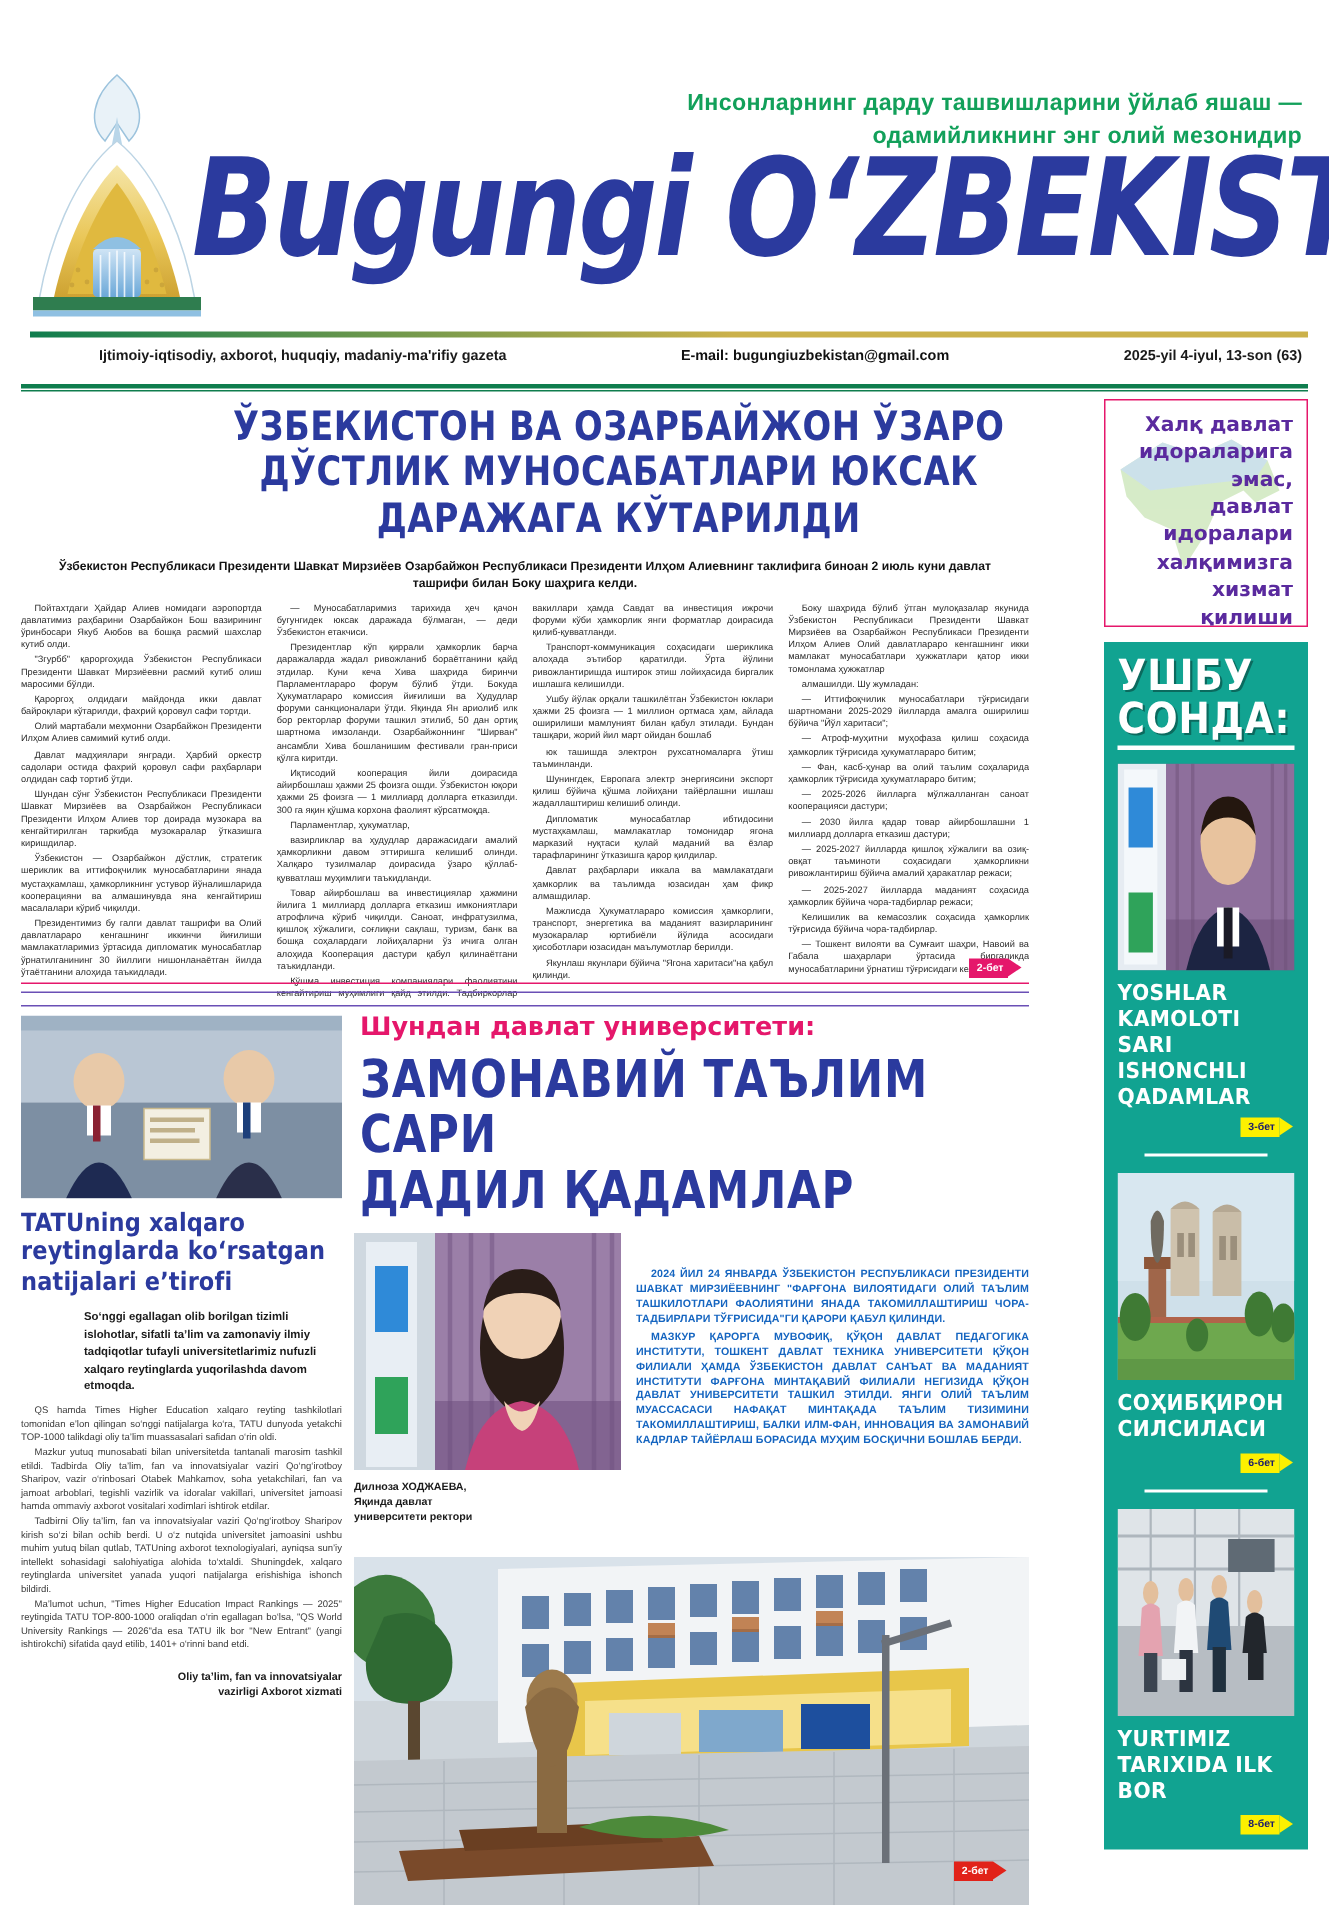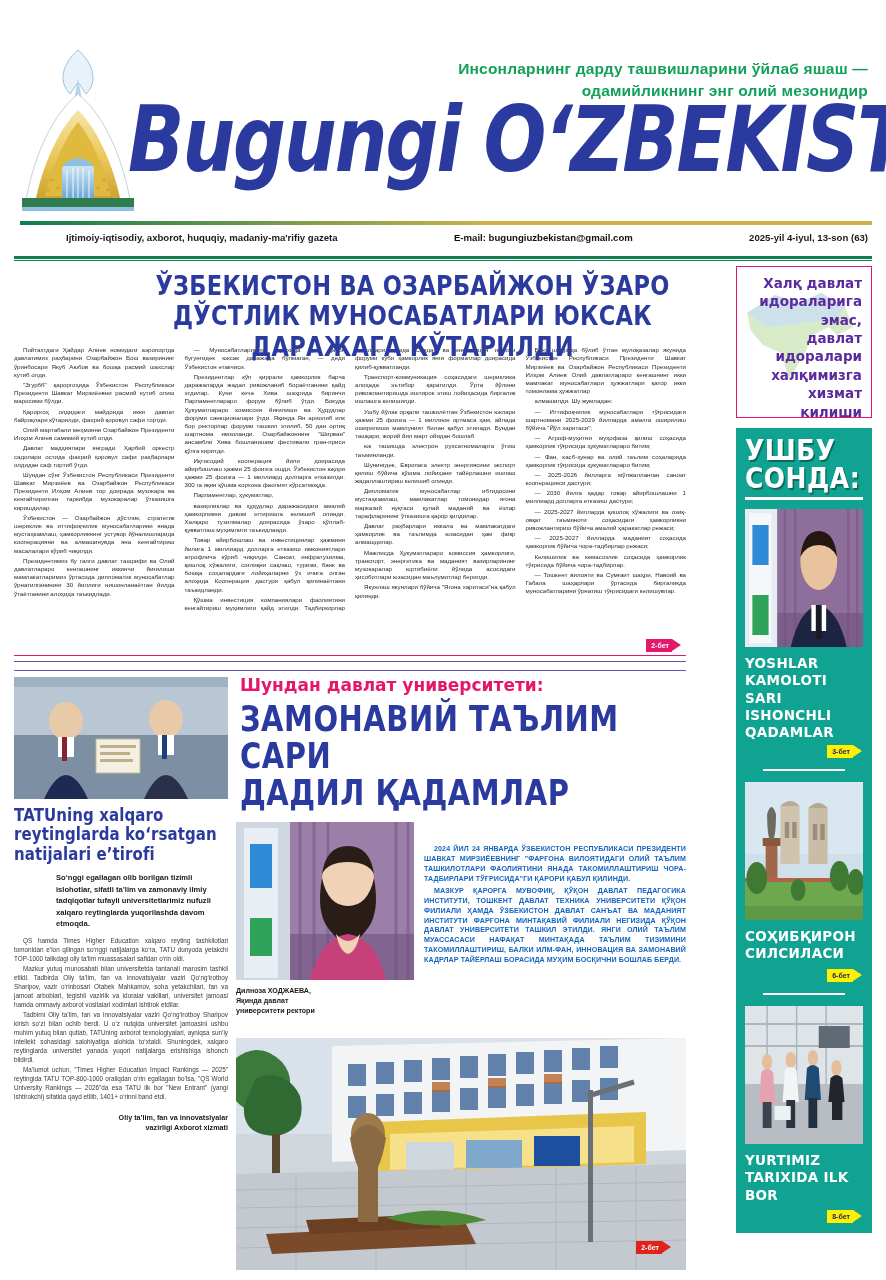--- a/index.html
+++ b/index.html
@@ -277,20 +277,21 @@
 
 <div class="page-body">
 
   <div class="left-zone">
 
     <div class="lead">
       <div class="lead-head">
         <div>ЎЗБЕКИСТОН ВА ОЗАРБАЙЖОН ЎЗАРО</div>
         <div>ДЎСТЛИК МУНОСАБАТЛАРИ ЮКСАК ДАРАЖАГА КЎТАРИЛДИ</div>
       </div>
+      <div class="lead-lede">Ўзбекистон Республикаси Президенти Шавкат Мирзиёев Озарбайжон Республикаси Президенти Илҳом Алиевнинг таклифига биноан 2 июль куни давлат ташрифи билан Боку шаҳрига келди.</div>
       <div class="lead-cols" id="lead-cols">
           <p>Пойтахтдаги Ҳайдар Алиев номидаги аэропортда давлатимиз раҳбарини Озарбайжон Бош вазирининг ўринбосари Якуб Аюбов ва бошқа расмий шахслар кутиб олди.</p>
           <p>"Згурбб" қароргоҳида Ўзбекистон Республикаси Президенти Шавкат Мирзиёевни расмий кутиб олиш маросими бўлди.</p>
           <p>Қароргоҳ олдидаги майдонда икки давлат байроқлари кўтарилди, фахрий қоровул сафи тортди.</p>
           <p>Олий мартабали меҳмонни Озарбайжон Президенти Илҳом Алиев самимий кутиб олди.</p>
           <p>Давлат мадҳиялари янгради. Ҳарбий оркестр садолари остида фахрий қоровул сафи раҳбарлари олдидан саф тортиб ўтди.</p>
           <p>Шундан сўнг Ўзбекистон Республикаси Президенти Шавкат Мирзиёев ва Озарбайжон Республикаси Президенти Илҳом Алиев тор доирада музокара ва кенгайтирилган таркибда музокаралар ўтказишга киришдилар.</p>
           <p>Ўзбекистон — Озарбайжон дўстлик, стратегик шериклик ва иттифоқчилик муносабатларини янада мустаҳкамлаш, ҳамкорликнинг устувор йўналишларида кооперацияни ва алмашинувда яна кенгайтириш масалалари кўриб чиқилди.</p>
           <p>Президентимиз бу галги давлат ташрифи ва Олий давлатлараро кенгашнинг иккинчи йиғилиши мамлакатларимиз ўртасида дипломатик муносабатлар ўрнатилганининг 30 йиллиги нишонланаётган йилда ўтаётганини алоҳида таъкидлади.</p>
           <p>— Муносабатларимиз тарихида ҳеч қачон бугунгидек юксак даражада бўлмаган, — деди Ўзбекистон етакчиси.</p>

